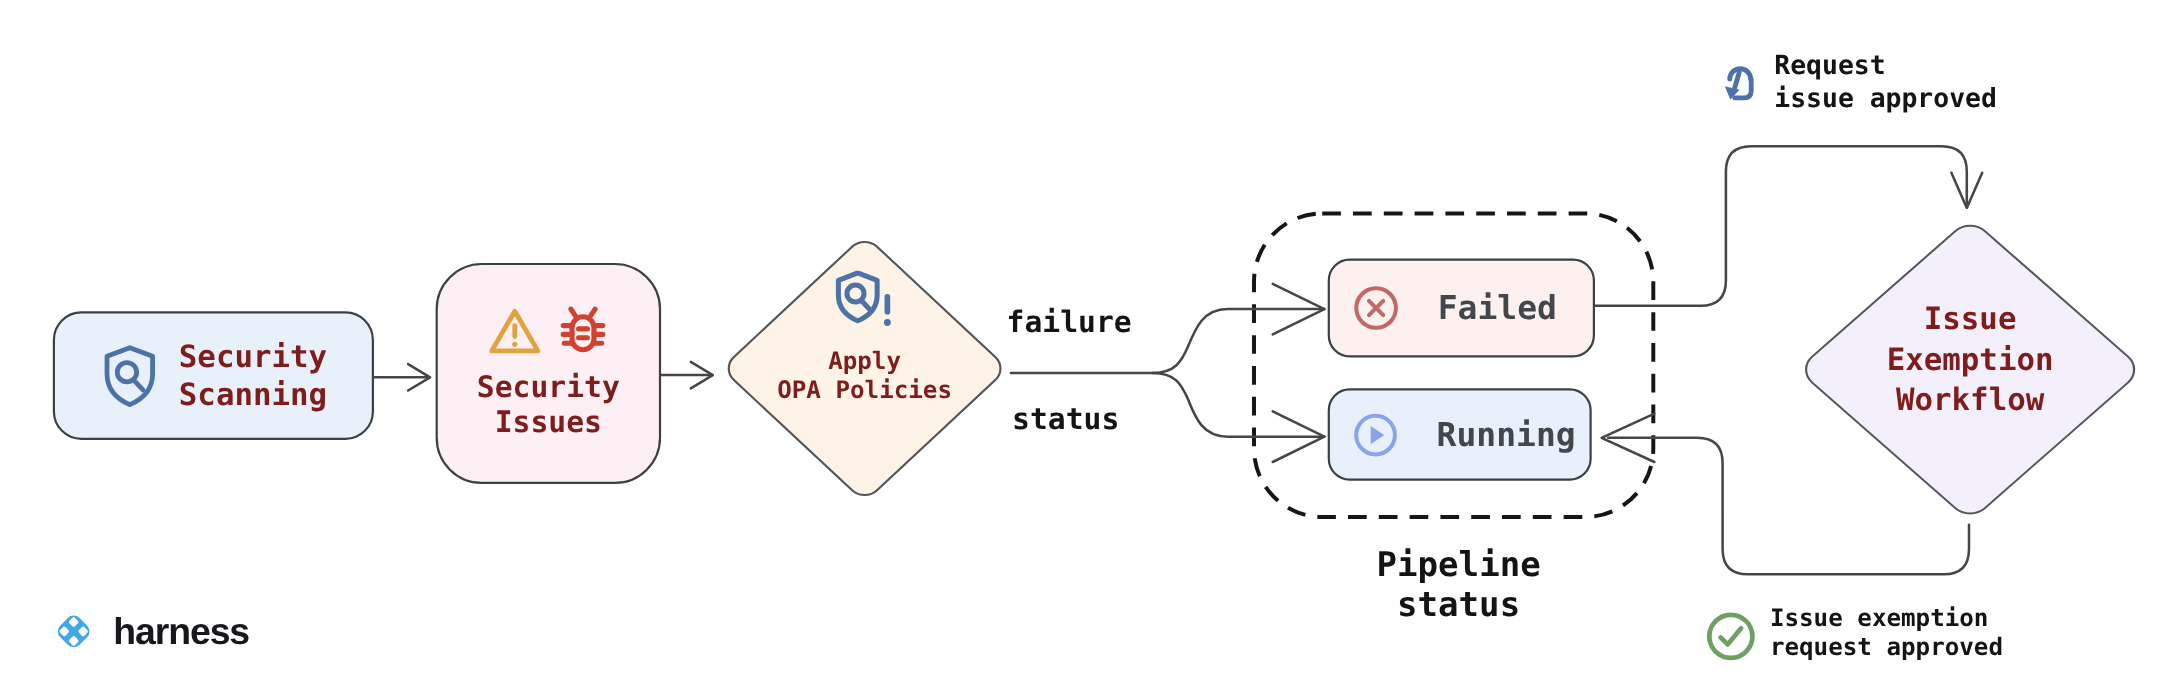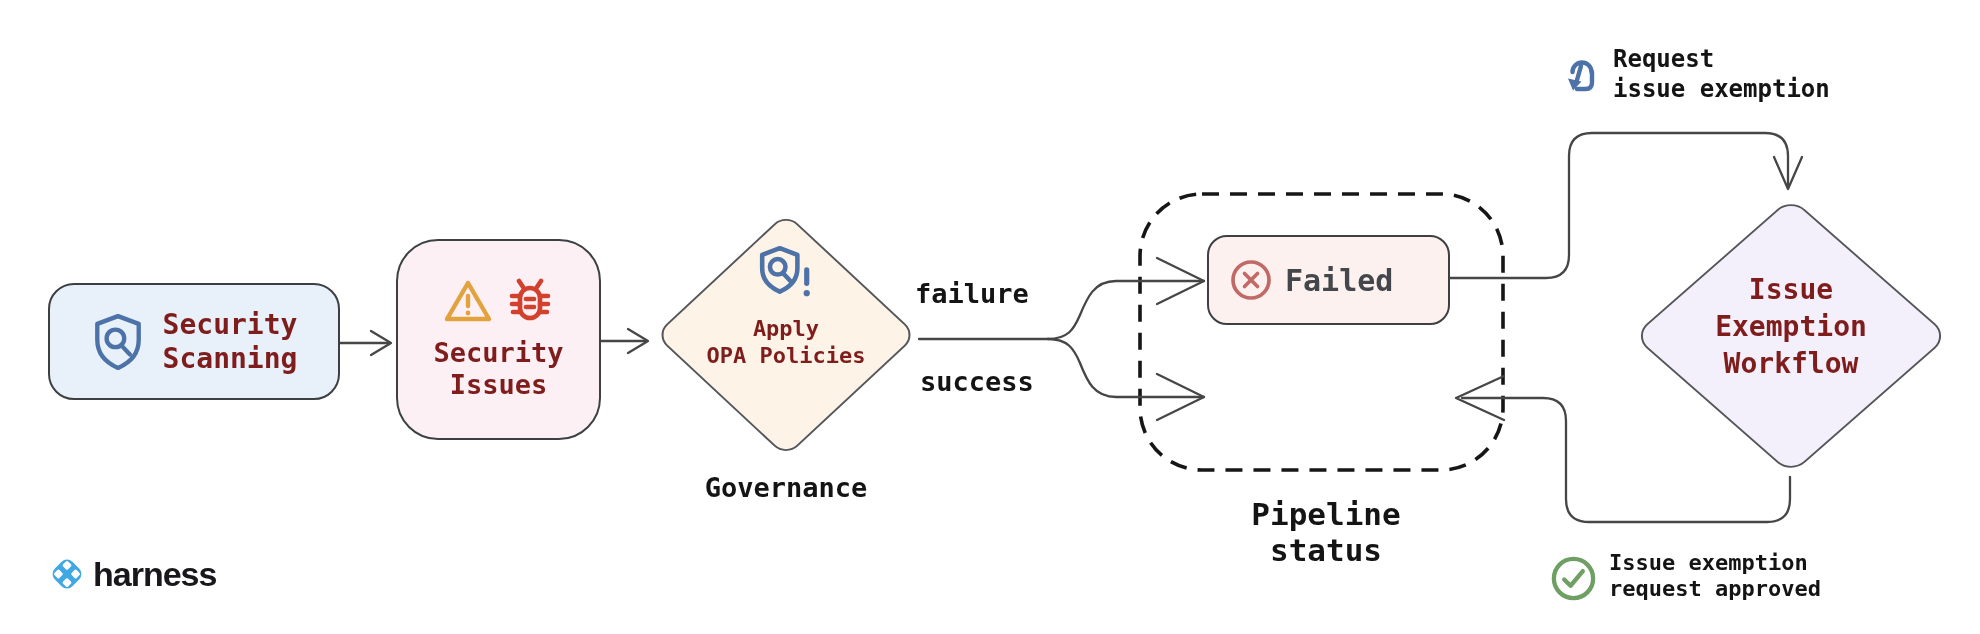--- a/index.html
+++ b/index.html
@@ -25,33 +25,33 @@
   .diamond-content.opa{left:666px;top:246px;width:240px;gap:15px;}
   .diamond-content.opa .label{font-size:22px;line-height:27px;}
   .diamond-content.exemption{left:1671px;top:271px;width:240px;}
   .diamond-content.exemption .label{font-size:28px;line-height:37px;font-weight:700;}
   .caption{position:absolute;text-align:center;font-weight:700;color:#141414;}
   .caption.governance{left:686px;top:472px;width:200px;font-size:27px;}
   .caption.pipeline{left:1196px;top:496px;width:260px;font-size:31px;}
   .edge-label{position:absolute;width:130px;font-size:27px;font-weight:600;color:#141414;}
   .edge-label.failure{left:915px;top:278px;}
   .edge-label.success{left:920px;top:366px;}
-  .status{border-radius:20px;gap:12px;padding-left:20px;justify-content:flex-start;}
+  .status{border-radius:20px;gap:34px;padding-left:20px;justify-content:flex-start;}
   .status .label{font-size:30px;font-weight:600;color:#43474c;}
   .status.failed{left:1207px;top:235px;width:243px;height:90px;background:#fcf1ee;}
   .status.running{left:1207px;top:353px;width:240px;height:84px;background:#e8f1fb;}
   .annotation{position:absolute;display:flex;align-items:flex-start;}
   .annotation.request{left:1561px;top:44px;gap:12px;}
   .annotation.request .icon{margin-top:9px;}
   .annotation.request .label{font-size:24px;line-height:30px;font-weight:600;color:#141414;}
   .annotation.approved{left:1549px;top:550px;gap:11px;}
   .annotation.approved .icon{margin-top:4px;}
   .annotation.approved .label{font-size:22px;line-height:26px;font-weight:600;color:#141414;}
   .brand{position:absolute;left:46px;top:553px;display:flex;align-items:center;gap:5px;}
-  .brand-text{font-family:"Liberation Sans", sans-serif;font-weight:700;font-size:34px;letter-spacing:-1px;color:#17171c;}
+  .brand-text{font-family:"Liberation Sans", sans-serif;font-weight:700;font-size:34px;letter-spacing:-1px;color:#17171c;margin-left:10px;}
 </style>
 </head>
 <body>
 
 <div class="canvas">
 
   <svg class="wires" viewBox="0 0 1980 634">
     <rect class="dashed-group" x="1140" y="194" width="363" height="276" rx="62"></rect>
     <path class="wire" d="M340 343 H389"></path>
     <path class="wire" d="M371 331 L391 343 L371 355"></path>
@@ -116,57 +116,65 @@
         <path d="M22 2 L39 8.5 V21.5 C39 32 32.5 39.5 22 44 C11.5 39.5 5 32 5 21.5 V8.5 Z"></path>
         <circle cx="20" cy="20" r="7.5"></circle>
         <path d="M25 26 L32.5 34"></path>
         <path d="M48 23 V36" stroke-width="5"></path>
         <circle cx="48" cy="45.5" r="3" fill="#4d72a8" stroke="none"></circle>
       </svg>
     </span>
     <span class="label">Apply
 OPA Policies</span>
   </div>
-  <div class="caption governance">Governance</div>
 
   <div class="edge-label failure">failure</div>
-  <div class="edge-label success">success</div>
+  <div class="edge-label success">status</div>
 
   <div class="node status failed">
     <span class="icon">
       <svg width="44" height="44" viewBox="0 0 44 44" fill="none" stroke="#c26967" stroke-width="3.7" stroke-linecap="round">
         <circle cx="22" cy="22" r="18"></circle>
         <path d="M15.5 15.5 L28.5 28.5"></path>
           <path d="M28.5 15.5 L15.5 28.5"></path>
       </svg>
     </span>
     <span class="label">Failed</span>
   </div>
 
+  <div class="node status running">
+    <span class="icon">
+      <svg width="43" height="43" viewBox="0 0 44 44" fill="none" stroke="#8aa4ea" stroke-width="3.7" stroke-linecap="round" stroke-linejoin="round">
+        <circle cx="22" cy="22" r="18"></circle>
+        <path d="M17.5 13.5 L30 22 L17.5 30.5 Z" fill="#8aa4ea" stroke="none"></path>
+      </svg>
+    </span>
+    <span class="label">Running</span>
+  </div>
 
   <div class="caption pipeline">Pipeline status</div>
 
   <div class="diamond-shape exemption"></div>
   <div class="diamond-content exemption">
     <span class="label">Issue
 Exemption
 Workflow</span>
   </div>
 
   <div class="annotation request">
     <span class="icon">
       <svg width="40" height="44" viewBox="0 0 40 44" fill="none" stroke="#4d72a8" stroke-width="4.4" stroke-linecap="round" stroke-linejoin="round">
         <path d="M11.5 19 a9.5 9.5 0 1 1 19 0"></path>
         <path d="M31 19 v10.5 q0 6.5 -6.5 6.5 h-8.5"></path>
         <path d="M20 13 L16 27"></path>
         <path d="M12 37.5 L7 25.5 L20.5 28.5 Z" fill="#4d72a8" stroke="none"></path>
       </svg>
     </span>
     <span class="label">Request
-issue exemption</span>
+issue approved</span>
   </div>
 
   <div class="annotation approved">
     <span class="icon">
       <svg width="49" height="49" viewBox="0 0 50 50" fill="none" stroke="#6f9f63" stroke-width="4.4" stroke-linecap="round" stroke-linejoin="round">
         <circle cx="25" cy="25" r="20"></circle>
         <path d="M15.5 26 L22 32.5 L34.5 17.5"></path>
       </svg>
     </span>
     <span class="label">Issue exemption

